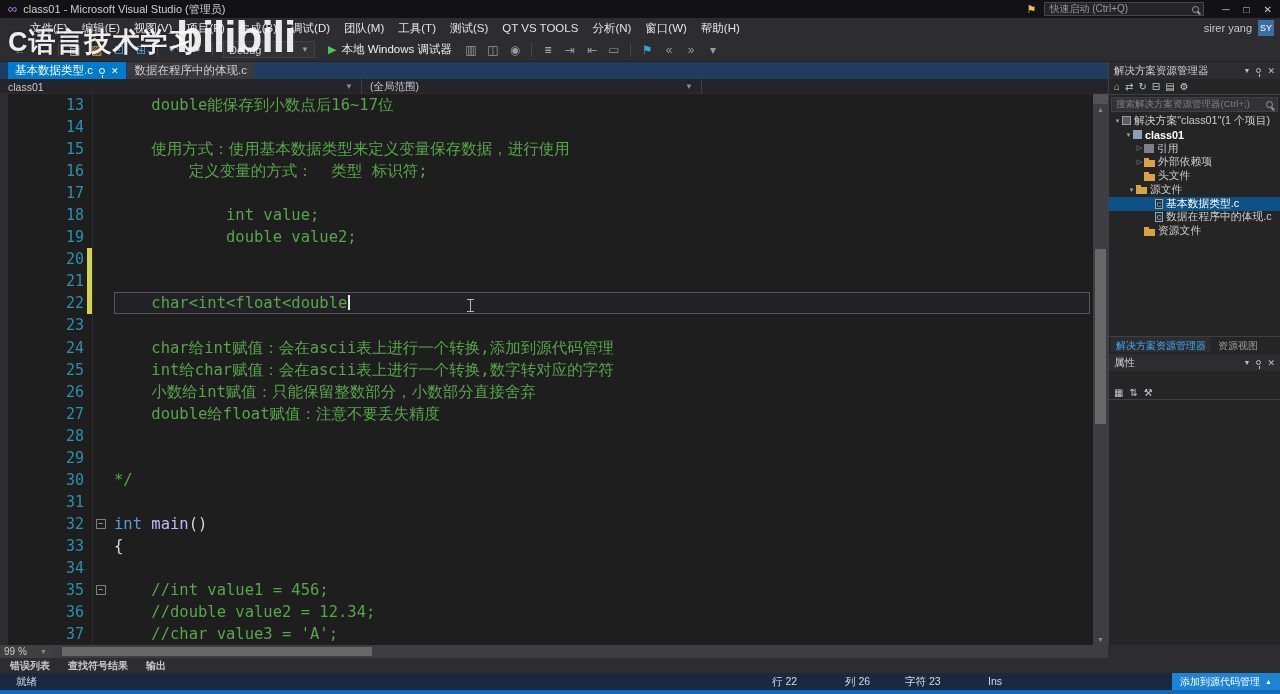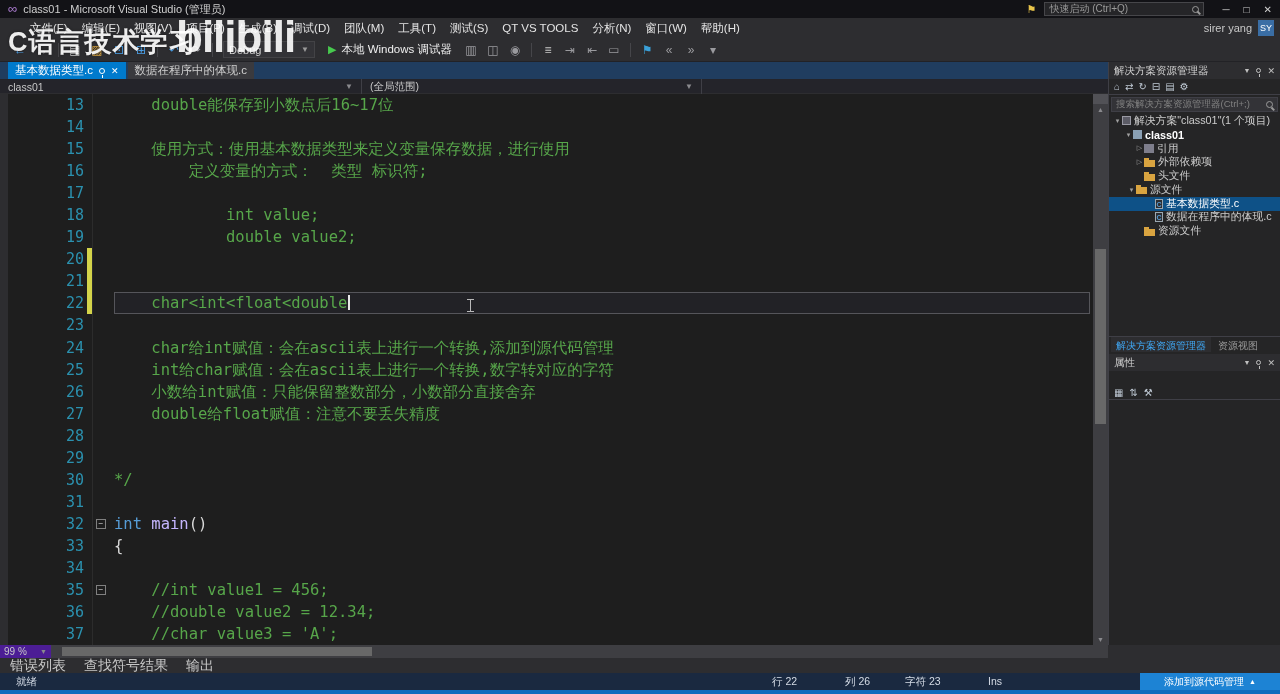--- a/index.html
+++ b/index.html
@@ -64,21 +64,21 @@
   .ibeam { position:absolute; left:462px; top:205px; width:1px; height:13px; background:#b9b9b9; }
   .ibeam::before, .ibeam::after { content:''; position:absolute; left:-3px; width:7px; height:1px; background:#b9b9b9; }
   .ibeam::after { bottom:0; }
 
   .vscroll { position:absolute; left:1093px; top:94px; width:15px; height:551px; background:#3e3e42; }
   .vscroll .grip { position:absolute; top:0; left:0; right:0; height:10px; background:#515156; }
   .vscroll .up, .vscroll .down { position:absolute; left:0; right:0; text-align:center; color:#8a8a8e; font-size:7px; }
   .vscroll .up { top:12px; } .vscroll .down { bottom:2px; }
   .vscroll .thumb { position:absolute; left:2px; right:2px; top:155px; height:175px; background:#686868; }
 
-  .hscroll-row { position:absolute; left:0; top:645px; width:1108px; height:13px; background:#4c1d95; display:flex; align-items:center;text-align:center; }
+  .hscroll-row { position:absolute; left:0; top:645px; width:1108px; height:13px; background:#404040; display:flex; align-items:center;text-align:center; }
   .zoom-combo { width:52px; height:13px; color:#c8c8c8; font-size:10px; display:flex; align-items:center; justify-content:space-between; padding:0 4px; border-right:1px solid #3f3f46; }
   .hscroll-track { flex:1; height:13px; background:#3e3e42; position:relative; }
   .hscroll-thumb { position:absolute; left:10px; top:2px; width:310px; height:9px; background:#686868; }
 
   
   .panel { position:absolute; left:1108px; top:62px; width:172px; height:583px; background:#252526; border-left:1px solid #3f3f46; }
   .panel-header { height:17px; background:#2d2d30; display:flex; align-items:center; padding:0 5px; color:#d0d0d0; font-size:10.5px; justify-content:space-between; }
   .ph-icons { display:flex; gap:6px; align-items:center; color:#c0c0c0; font-size:9px; }
   .pin-g { width:5px; height:5px; border:1px solid #c0c0c0; border-radius:50%; position:relative; display:inline-block; }
   .pin-g::after { content:''; position:absolute; left:1.5px; top:5px; width:1px; height:3px; background:#c0c0c0; }
@@ -99,28 +99,28 @@
   .tree-label.bold { font-weight:bold; color:#ffffff; }
   .panel-tabs { position:absolute; left:0; top:274px; width:100%; height:16px; display:flex; gap:2px; padding-left:2px; border-top:1px solid #3f3f46; }
   .panel-tab { font-size:10px; padding:2px 5px; color:#9a9a9a; }
   .panel-tab.active { color:#3fa7f4; background:#2d2d30; }
   .props-header-wrap { position:absolute; left:0; top:292px; width:100%; }
   .props-toolbar { margin-top:14px; height:15px; display:flex; align-items:center; gap:6px; padding:0 5px; border-bottom:1px solid #3f3f46; }
   .props-toolbar span { color:#bfc9d4; font-size:10px; }
 
   
   .bottom-tabs { position:absolute; left:0; top:658px; width:1280px; height:15px; background:#2d2d30; display:flex; align-items:center; gap:18px; padding-left:10px; }
-  .bottom-tab { color:#c8c8c8; font-size:14px; }
+  .bottom-tab { color:#c8c8c8; font-size:10px;font-weight:bold; }
   .statusbar { position:absolute; left:0; top:673px; width:1280px; height:17px; background:#1a2940; color:#d5dce6; font-size:10.5px; }
   .st-ready { position:absolute; left:16px; top:2px; }
   .st-line { position:absolute; left:772px; top:2px; }
   .st-col { position:absolute; left:845px; top:2px; }
   .st-char { position:absolute; left:905px; top:2px; }
   .st-ins { position:absolute; left:988px; top:2px; }
-  .st-scc { position:absolute; right:0; top:0; height:17px; background:#1d83d4; color:#fff; display:flex; align-items:center; gap:5px; padding:0 24px; font-size:10px; }
+  .st-scc { position:absolute; right:0; top:0; height:17px; background:#1d83d4; color:#fff; display:flex; align-items:center; gap:5px; padding:0 8px; font-size:10px; }
   .st-scc .arr { font-size:7px; }
   .blue-strip { position:absolute; left:0; top:690px; width:1280px; height:4px; background:#0f6cbd; }
 
   
   .wm { position:absolute; pointer-events:none; color:rgba(255,255,255,0.92); font-weight:bold; z-index:50; }
   .wm-left { left:8px; top:24px; font-size:27px; letter-spacing:1px; text-shadow:0 0 3px rgba(0,0,0,0.4); }
   .wm-logo { left:176px; top:12px; font-size:44px; letter-spacing:-1px; color:rgba(255,255,255,0.9); }
 </style>
 </head>
 <body>

